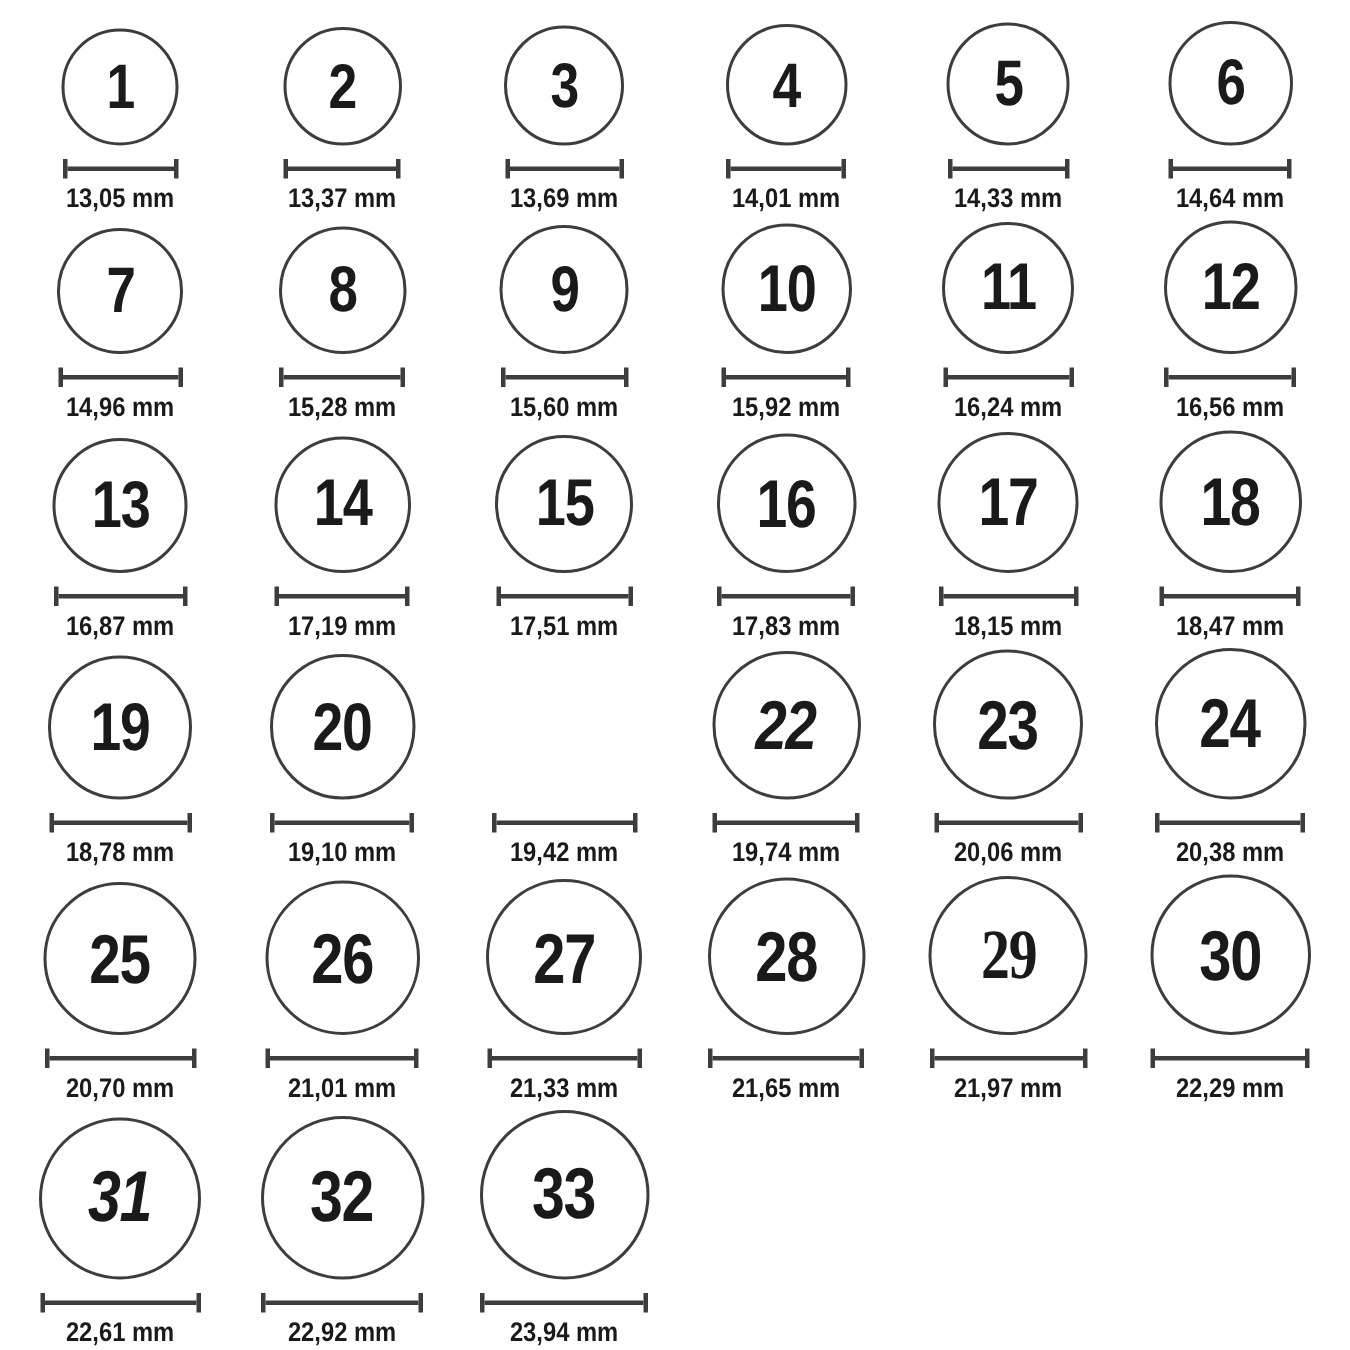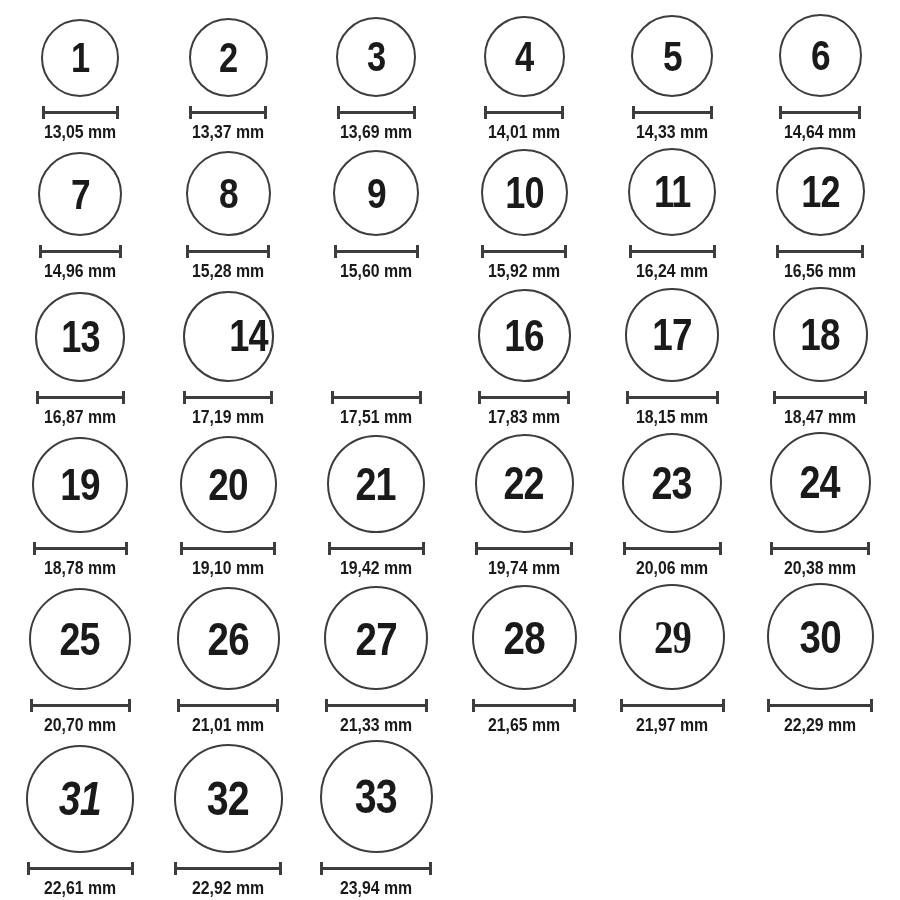--- a/index.html
+++ b/index.html
@@ -197,29 +197,32 @@
       <div class="ring-cell">
         <div class="ring-circle" style="width: 90px; height: 90px;">
           <div class="ring-number" style="font-size: 44px;">13</div>
         </div>
         <div class="measure-line" style="width: 89px;">
           <div class="measure-bar"></div>
         </div>
         <div class="diameter-label">16,87 mm</div>
       </div>
       <div class="ring-cell">
-        <div class="ring-circle" style="width: 91px; height: 91px; justify-content: flex-end;">
+        <div class="ring-circle" style="width: 91px; height: 91px;">
           <div class="ring-number" style="font-size: 44px;">14</div>
         </div>
         <div class="measure-line" style="width: 90px;">
           <div class="measure-bar"></div>
         </div>
         <div class="diameter-label">17,19 mm</div>
       </div>
       <div class="ring-cell">
+        <div class="ring-circle" style="width: 92px; height: 92px;">
+          <div class="ring-number" style="font-size: 44px;">15</div>
+        </div>
         <div class="measure-line" style="width: 91px;">
           <div class="measure-bar"></div>
         </div>
         <div class="diameter-label">17,51 mm</div>
       </div>
       <div class="ring-cell">
         <div class="ring-circle" style="width: 93px; height: 93px;">
           <div class="ring-number" style="font-size: 45px;">16</div>
         </div>
         <div class="measure-line" style="width: 92px;">
@@ -259,30 +262,27 @@
       <div class="ring-cell">
         <div class="ring-circle" style="width: 97px; height: 97px;">
           <div class="ring-number" style="font-size: 45px;">20</div>
         </div>
         <div class="measure-line" style="width: 96px;">
           <div class="measure-bar"></div>
         </div>
         <div class="diameter-label">19,10 mm</div>
       </div>
       <div class="ring-cell">
-        <div class="ring-circle" style="width: 98px; height: 98px;">
-          <div class="ring-number" style="font-size: 46px;">21</div>
-        </div>
         <div class="measure-line" style="width: 97px;">
           <div class="measure-bar"></div>
         </div>
         <div class="diameter-label">19,42 mm</div>
       </div>
       <div class="ring-cell">
-        <div class="ring-circle" style="width: 99px; height: 99px;">
+        <div class="ring-circle" style="width: 99px; height: 99px; font-style: italic;">
           <div class="ring-number" style="font-size: 46px;">22</div>
         </div>
         <div class="measure-line" style="width: 98px;">
           <div class="measure-bar"></div>
         </div>
         <div class="diameter-label">19,74 mm</div>
       </div>
       <div class="ring-cell">
         <div class="ring-circle" style="width: 100px; height: 100px;">
           <div class="ring-number" style="font-size: 46px;">23</div>

